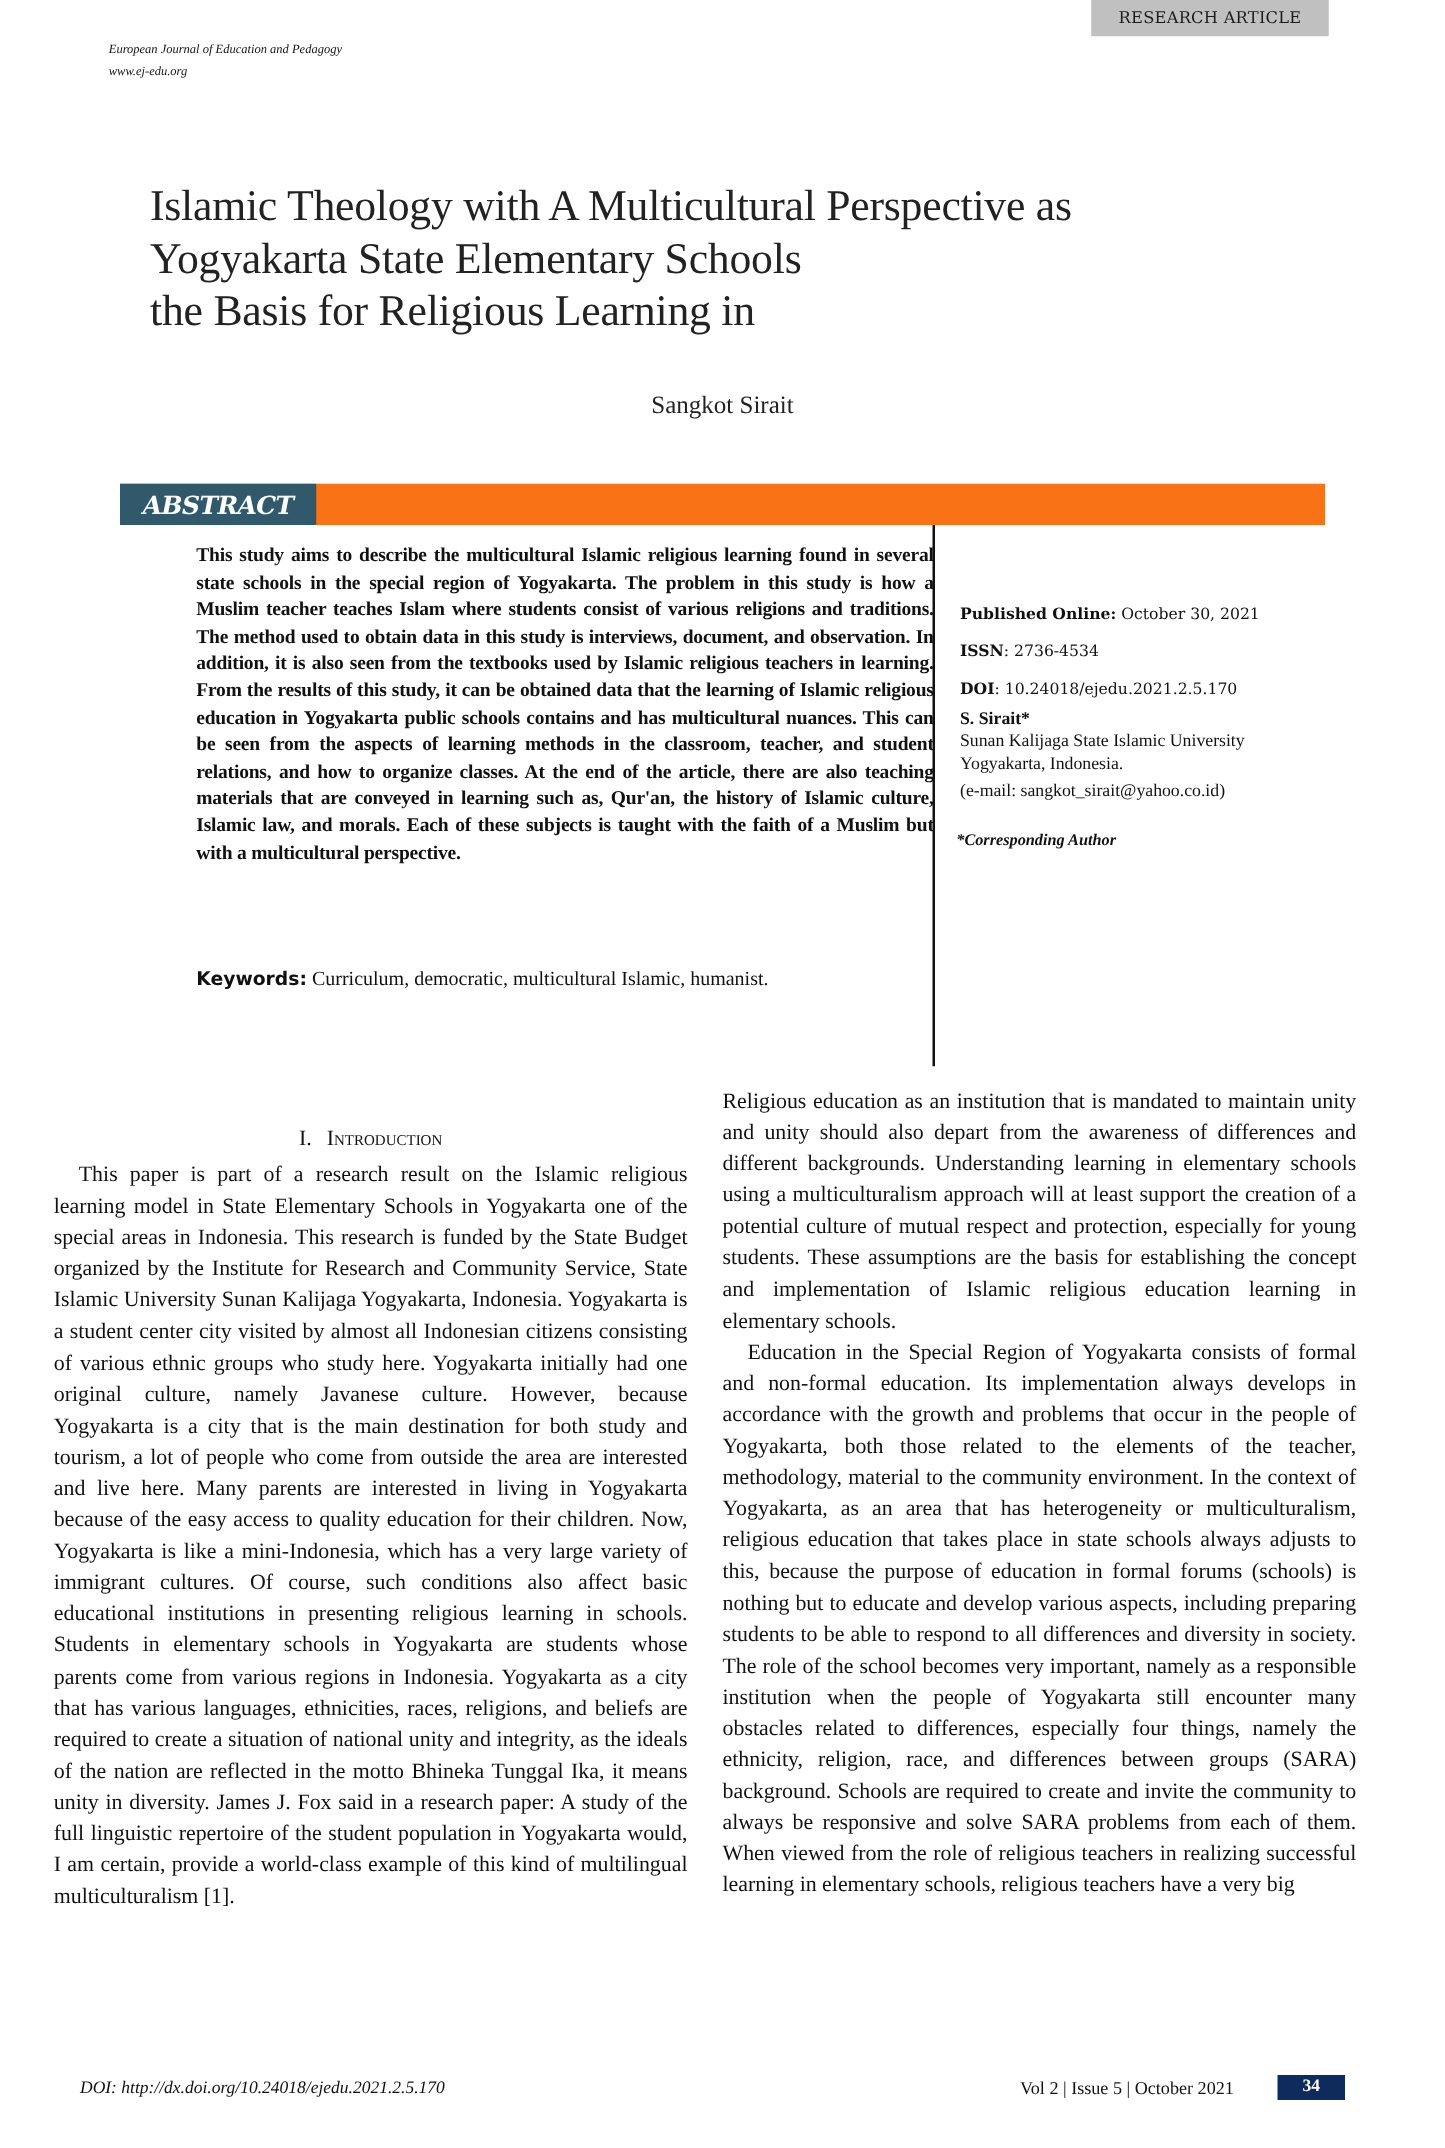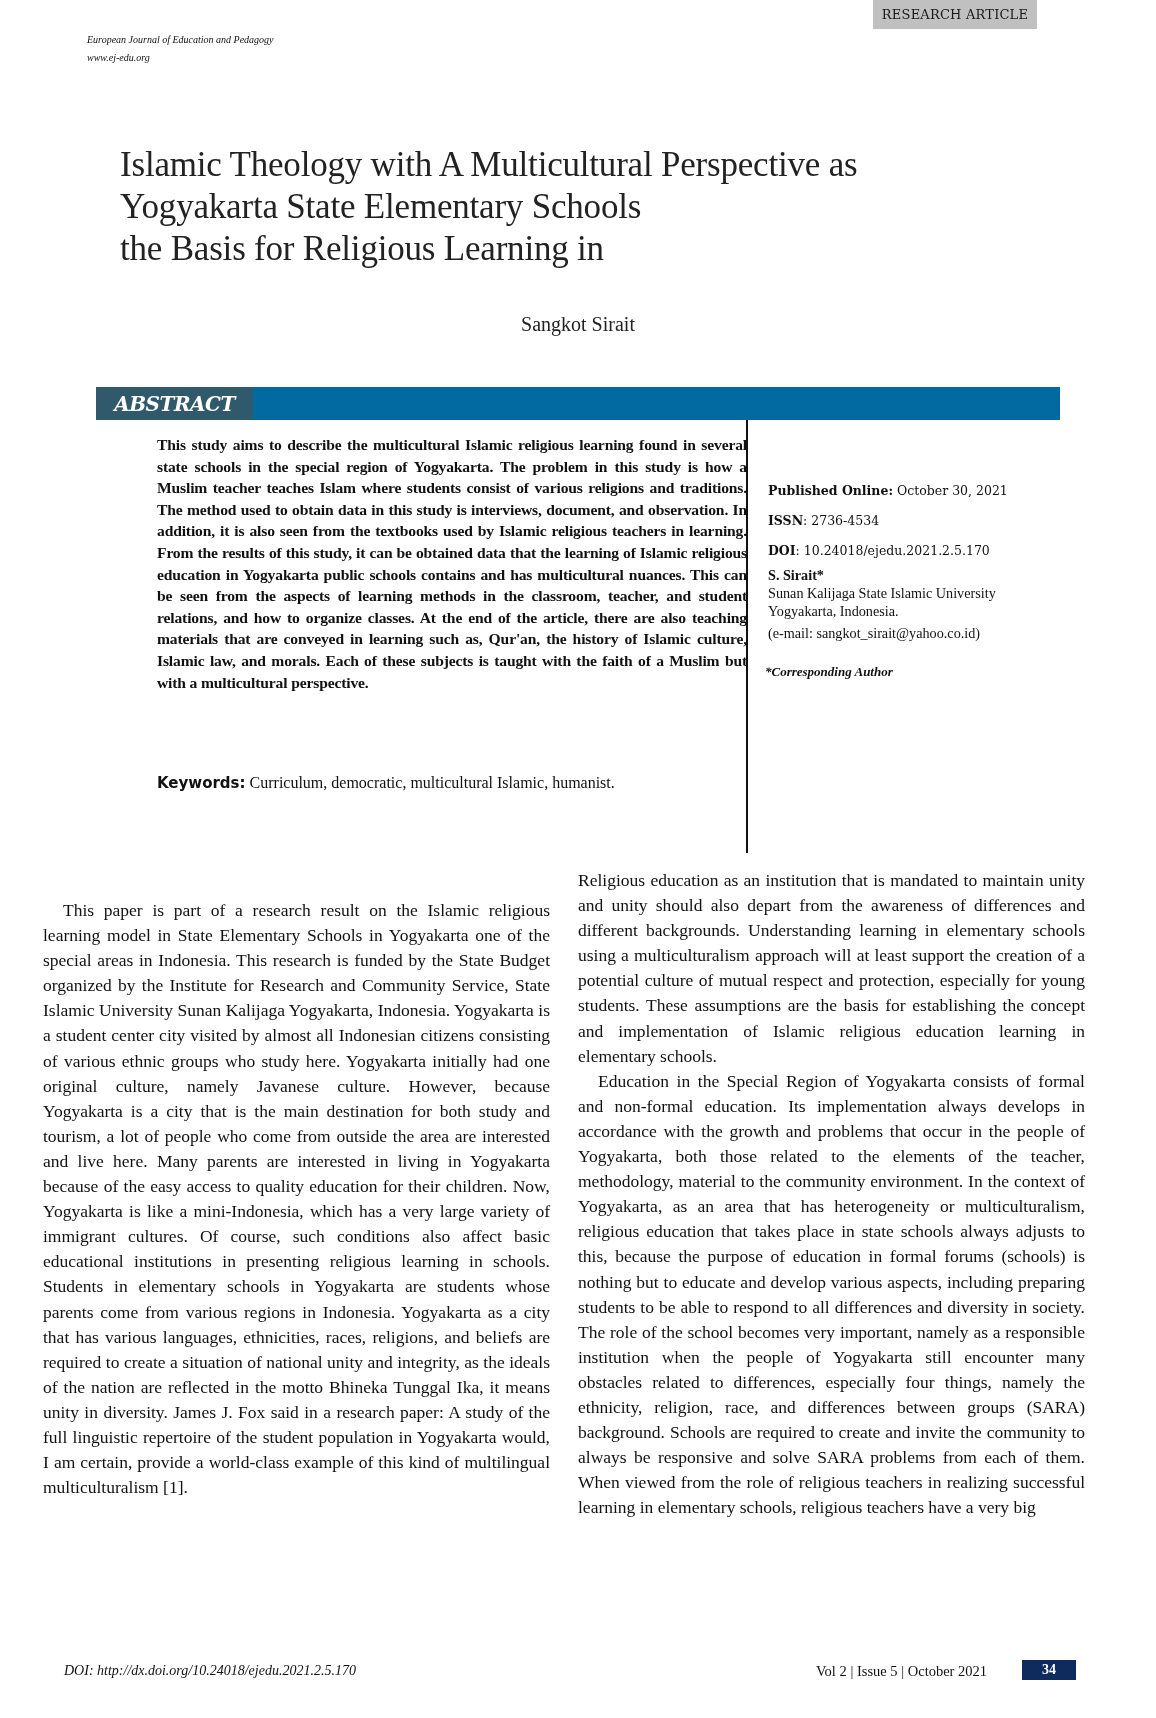--- a/index.html
+++ b/index.html
@@ -1,34 +1,34 @@
 <!DOCTYPE html>
 <html><head>
 <meta charset="utf-8">
 <style>
   * { box-sizing: border-box; margin: 0; padding: 0; }
   html, body { width: 1156px; height: 1718px; background: #ffffff; }
   body { position: relative; font-family: "Liberation Serif", "DejaVu Serif", serif; color: #111; overflow: hidden; }
 
   .tag-badge {
-    position: absolute; left: 873px; top: 0; width: 164px; height: 29px;
+    position: absolute; left: 873px; top: 0; width: 190px; height: 29px;
     background: #c0c0c0; color: #1a1a1a;
     font-family: "DejaVu Serif", serif; font-size: 13px; letter-spacing: 0.2px;
     display: flex; align-items: center; justify-content: center;
   }
   .journal { position: absolute; left: 55px; top: 31px; font-style: italic; font-size: 10px; line-height: 18px; margin-left: 32px; }
 
   .title {
     position: absolute; left: 120px; top: 144px; width: 916px;
     text-align: left; font-size: 35px; line-height: 42px; color: #222; letter-spacing: -0.2px;
   }
   .title span { display: block; }
   .author { position: absolute; left: 0; top: 313px; width: 1156px; text-align: center; font-size: 20px; color: #222; }
 
-  .abstract-band { position: absolute; left: 96px; top: 387px; width: 964px; height: 33px; background: #0369a1; }
+  .abstract-band { position: absolute; left: 96px; top: 387px; width: 964px; height: 33px; background: #f97316; }
   .abstract-label {
     position: absolute; left: 0; top: 0; width: 157px; height: 33px; background: #30596b;
     color: #fff; font-weight: bold; font-style: italic; font-size: 20px;
     font-family: "DejaVu Serif", serif; display: flex; align-items: center; justify-content: center; letter-spacing: -0.5px;
   }
 
   .abstract-text {
     position: absolute; left: 157px; top: 434px; width: 590px;
     font-weight: bold; font-size: 15.6px; line-height: 21.6px; text-align: justify; letter-spacing: -0.15px;
   }
@@ -106,20 +106,23 @@
 
 <div class="affil">
   <div class="name">S. Sirait*</div>
   <div>Sunan Kalijaga State Islamic University</div>
   <div>Yogyakarta, Indonesia.</div>
   <div class="email">(e-mail: sangkot_sirait@yahoo.co.id)</div>
 </div>
 <div class="corr">*Corresponding Author</div>
 
 <div class="col left">
+  <div class="section-head">
+    <span class="num">I.</span><span class="sc">Introduction</span>
+  </div>
   <p class="indent">This paper is part of a research result on the Islamic religious learning model in State Elementary Schools in Yogyakarta one of the special areas in Indonesia. This research is funded by the State Budget organized by the Institute for Research and Community Service, State Islamic University Sunan Kalijaga Yogyakarta, Indonesia. Yogyakarta is a student center city visited by almost all Indonesian citizens consisting of various ethnic groups who study here. Yogyakarta initially had one original culture, namely Javanese culture. However, because Yogyakarta is a city that is the main destination for both study and tourism, a lot of people who come from outside the area are interested and live here. Many parents are interested in living in Yogyakarta because of the easy access to quality education for their children. Now, Yogyakarta is like a mini-Indonesia, which has a very large variety of immigrant cultures. Of course, such conditions also affect basic educational institutions in presenting religious learning in schools. Students in elementary schools in Yogyakarta are students whose parents come from various regions in Indonesia. Yogyakarta as a city that has various languages, ethnicities, races, religions, and beliefs are required to create a situation of national unity and integrity, as the ideals of the nation are reflected in the motto Bhineka Tunggal Ika, it means unity in diversity. James J. Fox said in a research paper: A study of the full linguistic repertoire of the student population in Yogyakarta would, I am certain, provide a world-class example of this kind of multilingual multiculturalism [1].</p>
 </div>
 
 <div class="col right">
   <p>Religious education as an institution that is mandated to maintain unity and unity should also depart from the awareness of differences and different backgrounds. Understanding learning in elementary schools using a multiculturalism approach will at least support the creation of a potential culture of mutual respect and protection, especially for young students. These assumptions are the basis for establishing the concept and implementation of Islamic religious education learning in elementary schools.</p>
   <p class="indent">Education in the Special Region of Yogyakarta consists of formal and non-formal education. Its implementation always develops in accordance with the growth and problems that occur in the people of Yogyakarta, both those related to the elements of the teacher, methodology, material to the community environment. In the context of Yogyakarta, as an area that has heterogeneity or multiculturalism, religious education that takes place in state schools always adjusts to this, because the purpose of education in formal forums (schools) is nothing but to educate and develop various aspects, including preparing students to be able to respond to all differences and diversity in society. The role of the school becomes very important, namely as a responsible institution when the people of Yogyakarta still encounter many obstacles related to differences, especially four things, namely the ethnicity, religion, race, and differences between groups (SARA) background. Schools are required to create and invite the community to always be responsive and solve SARA problems from each of them. When viewed from the role of religious teachers in realizing successful learning in elementary schools, religious teachers have a very big</p>
 </div>
 
 <div class="footer-doi">DOI: http://dx.doi.org/10.24018/ejedu.2021.2.5.170</div>
 <div class="footer-vol">Vol 2 | Issue 5 | October 2021</div>

